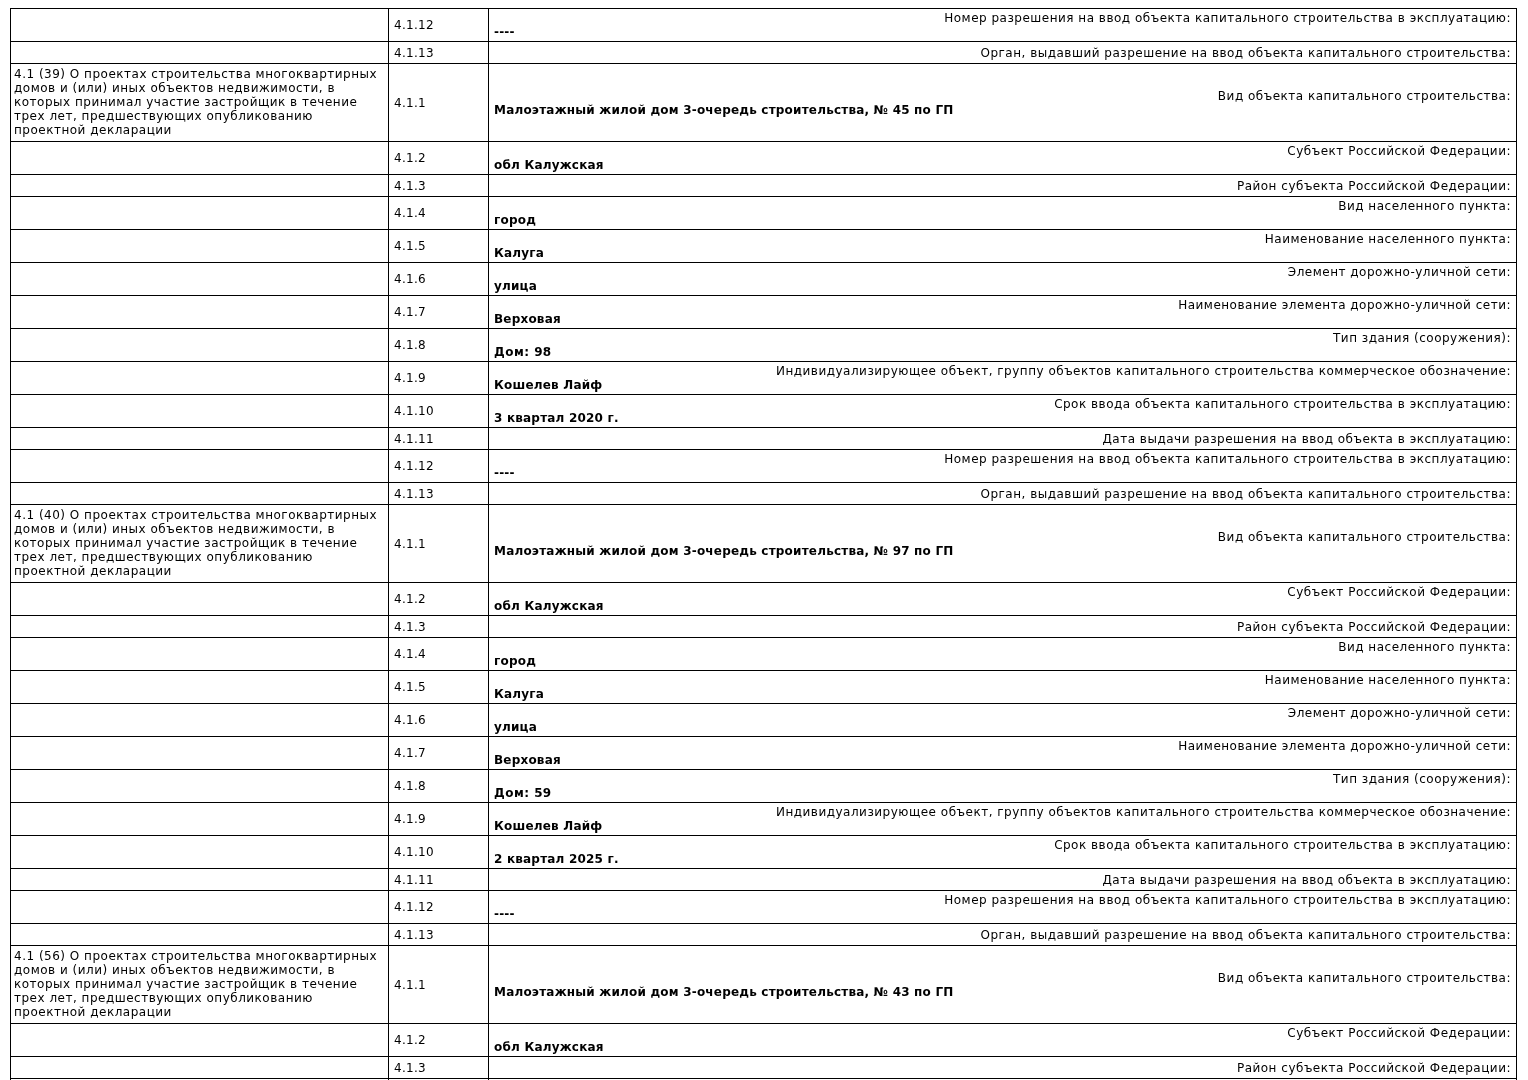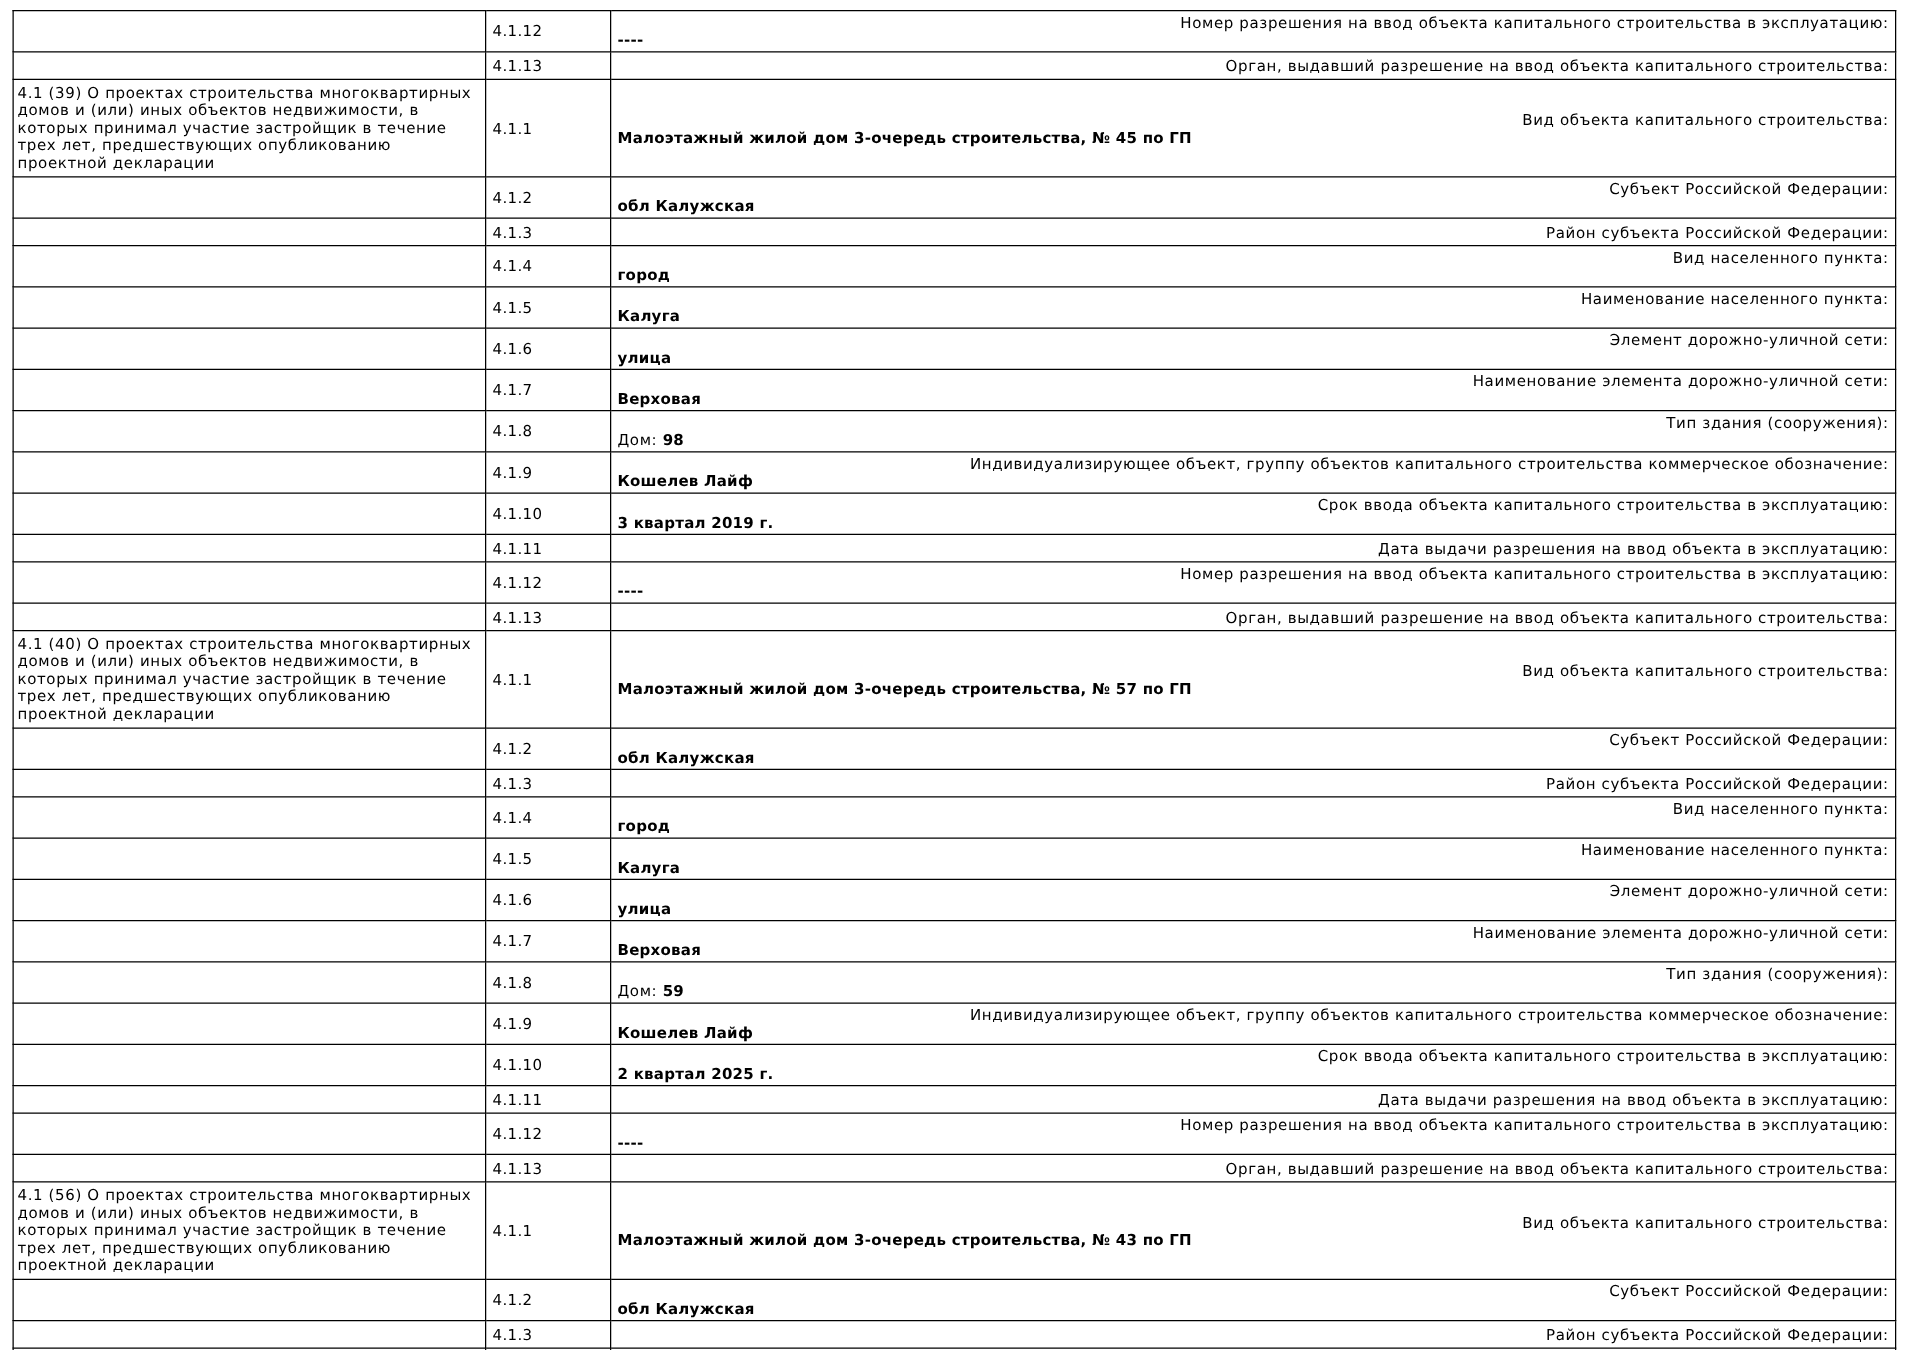--- a/index.html
+++ b/index.html
@@ -38,21 +38,21 @@
   }
   .col-code {
     width: 100px;
     letter-spacing: 0.3px;
   }
   .col-content {
     width: 1028px;
   }
   .label { letter-spacing: 0.5px; text-align: right; }
   .value { letter-spacing: 0.2px; }
-  .value-prefix { font-weight: normal; letter-spacing: 0.5px; }
+  .value-prefix { font-weight: bold; letter-spacing: 0.5px; }
   .value-bold { font-weight: bold; }
   tr.tall { height: 78px; }
   tr.two-line { height: 31px; }
   tr.one-line { height: 22px; }
 </style>
 </head>
 <body>
 
 <div class="doc">
   <table class="decl">
@@ -141,21 +141,21 @@
           <td class="col-content">
             <div class="label">Индивидуализирующее объект, группу объектов капитального строительства коммерческое обозначение:</div>
             <div class="value value-bold">Кошелев Лайф</div>
           </td>
         </tr>
         <tr class="two-line">
           <td class="col-left"></td>
           <td class="col-code">4.1.10</td>
           <td class="col-content">
             <div class="label">Срок ввода объекта капитального строительства в эксплуатацию:</div>
-            <div class="value value-bold">3 квартал 2019 г.</div>
+            <div class="value value-bold">3 квартал 2020 г.</div>
           </td>
         </tr>
         <tr class="one-line">
           <td class="col-left"></td>
           <td class="col-code">4.1.11</td>
           <td class="col-content">
             <div class="label">Дата выдачи разрешения на ввод объекта в эксплуатацию:</div>
           </td>
         </tr>
         <tr class="two-line">
@@ -171,21 +171,21 @@
           <td class="col-code">4.1.13</td>
           <td class="col-content">
             <div class="label">Орган, выдавший разрешение на ввод объекта капитального строительства:</div>
           </td>
         </tr>
         <tr class="tall">
           <td class="col-left">4.1 (40) О проектах строительства многоквартирных домов и (или) иных объектов недвижимости, в которых принимал участие застройщик в течение трех лет, предшествующих опубликованию проектной декларации</td>
           <td class="col-code">4.1.1</td>
           <td class="col-content">
             <div class="label">Вид объекта капитального строительства:</div>
-            <div class="value value-bold">Малоэтажный жилой дом 3-очередь строительства, № 57 по ГП</div>
+            <div class="value value-bold">Малоэтажный жилой дом 3-очередь строительства, № 97 по ГП</div>
           </td>
         </tr>
         <tr class="two-line">
           <td class="col-left"></td>
           <td class="col-code">4.1.2</td>
           <td class="col-content">
             <div class="label">Субъект Российской Федерации:</div>
             <div class="value value-bold">обл Калужская</div>
           </td>
         </tr>

